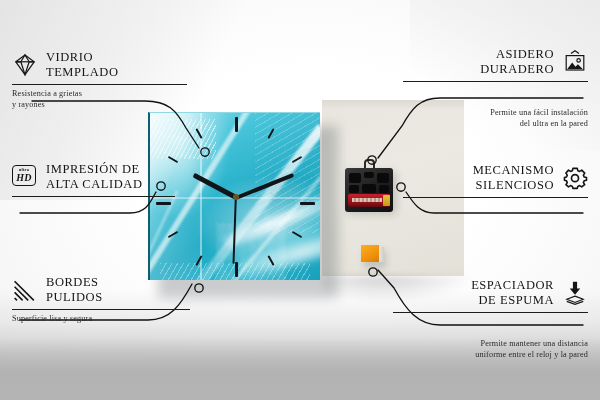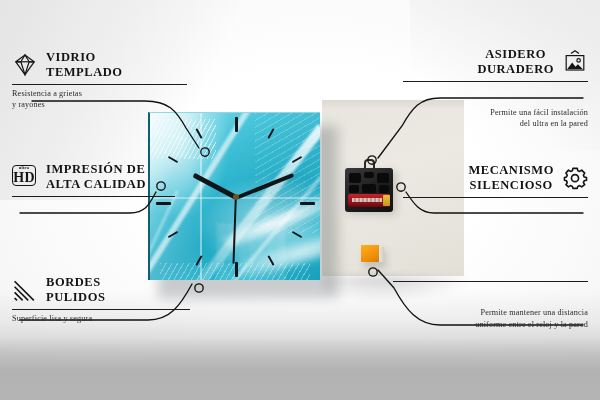--- a/index.html
+++ b/index.html
@@ -162,41 +162,41 @@
   }
   
   #connectors { position:absolute; left:0; top:0; width:600px; height:400px; }
   
   .feat { position:absolute; }
   .feat .head { display:flex; align-items:center; gap:8px; }
   .feat.left .head { justify-content:flex-start; }
   .feat.right .head { justify-content:flex-end; }
   .feat .title {
     font-family:"Liberation Serif", serif;
-    font-weight:bold; font-size:12.5px; letter-spacing:.55px;
+    font-weight:normal; font-size:12.5px; letter-spacing:.55px;
     color:#141414; line-height:1.22; text-transform:uppercase;
   }
   .feat.left .title { text-align:left; }
-  .feat.right .title { text-align:center; }
+  .feat.right .title { text-align:right; }
   .feat .rule { height:1px; background:#1c1c1c; margin-top:3px; }
   .feat .desc {
     font-family:"Liberation Serif", serif;
     font-size:8.2px; color:#2a2a2a; line-height:1.42; margin-top:3px;
     letter-spacing:.15px;
   }
   .feat.right .desc { text-align:right;margin-top:25px; }
   .ico { width:26px; height:24px; flex:0 0 26px; }
   .ico svg { display:block; width:100%; height:100%; }
   .hd-box {
     width:24px; height:21px; border:1.6px solid #151515; border-radius:4px;
     display:flex; flex-direction:column; align-items:center; justify-content:center;
     line-height:1;
   }
   .hd-box .u { font-size:4.4px; font-weight:bold; letter-spacing:.2px; color:#151515; }
-  .hd-box .h { font-size:14px; font-weight:bold; letter-spacing:.3px; color:#151515; margin-top:.5px; }
+  .hd-box .h { font-size:10px; font-weight:bold; letter-spacing:.3px; color:#151515; margin-top:.5px;font-style:italic; }
 </style>
 </head>
 <body>
 
 <div id="stage">
 
   <div class="bg-base"></div>
   <div class="bg-left-wash"></div>
   <div class="bg-corner-tr"></div>
   <div class="bg-floor"></div>
@@ -385,20 +385,37 @@
             <path d="M13.2,3.6 h5.6 l0.7,3.0 2.4,1.0 2.6,-1.7 3.9,3.9 -1.7,2.6 1.0,2.4 3.0,0.7 v3.4 l-3.0,0.7 -1.0,2.4 1.7,2.6 -3.9,3.0 -2.6,-1.7 -2.4,1.0 -0.7,2.6 h-5.6 l-0.7,-2.6 -2.4,-1.0 -2.6,1.7 -3.3,-3.0 1.7,-2.6 -1.0,-2.4 -2.6,-0.7 v-3.4 l2.6,-0.7 1.0,-2.4 -1.7,-2.6 3.3,-3.9 2.6,1.7 2.4,-1.0 Z" transform="translate(0.6,-0.6) scale(0.97)"></path>
             <circle cx="16" cy="15.2" r="4.4"></circle>
           </g>
         </svg>
       </span>
     </div>
     <div class="rule" style="width:185px;"></div>
   </div>
 
   <div class="feat right" style="left:393px; top:278px; width:195px;">
+    <div class="head">
+      <div class="title">
+        <div>ESPACIADOR</div>
+        <div>DE ESPUMA</div>
+      </div>
+      <span class="ico">
+        <svg viewBox="0 0 32 32">
+          <g fill="#151515" stroke="none">
+            <path d="M13.2,1 h5.6 v9 h4.2 L16,18.4 L9,10 h4.2 Z"></path>
+          </g>
+          <g fill="none" stroke="#151515" stroke-width="1.5">
+            <path d="M16,20.2 L27,24.4 L16,28.6 L5,24.4 Z"></path>
+            <path d="M5,27.2 L16,31.2 L27,27.2"></path>
+          </g>
+        </svg>
+      </span>
+    </div>
     <div class="rule" style="width:195px;"></div>
     <div class="desc">
       <div>Permite mantener una distancia</div>
       <div>uniforme entre el reloj y la pared</div>
     </div>
   </div>
 
 </div>
 
 </body></html>

